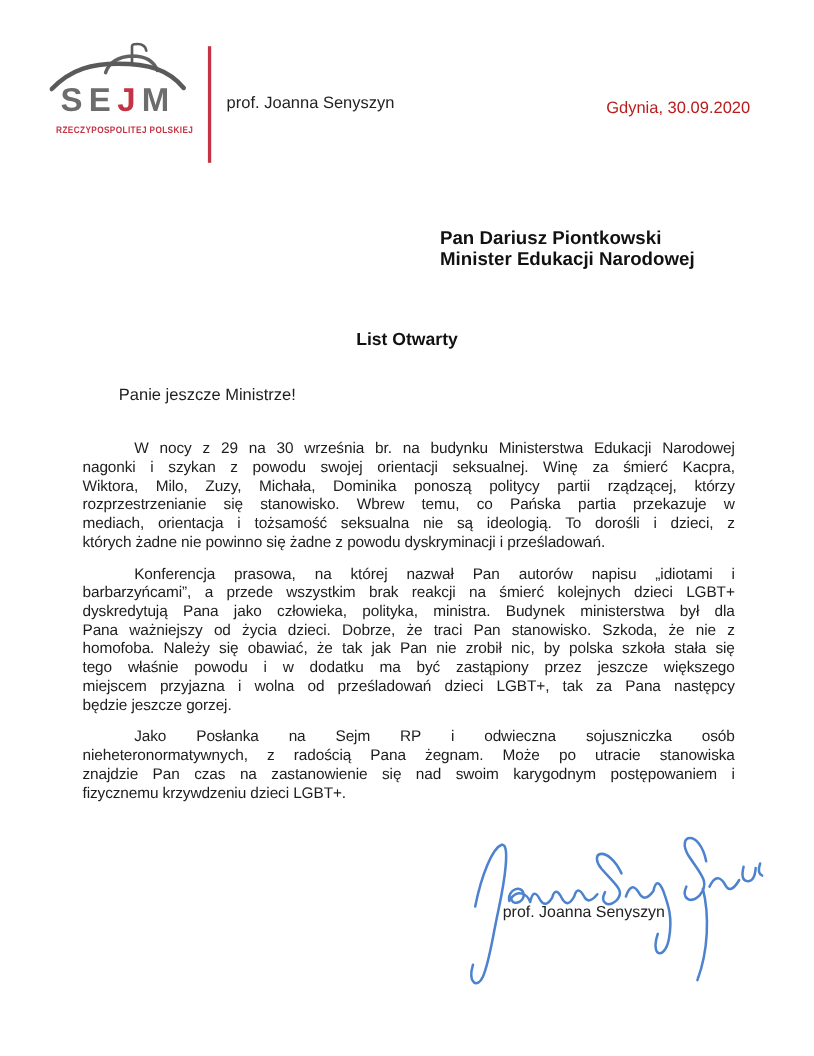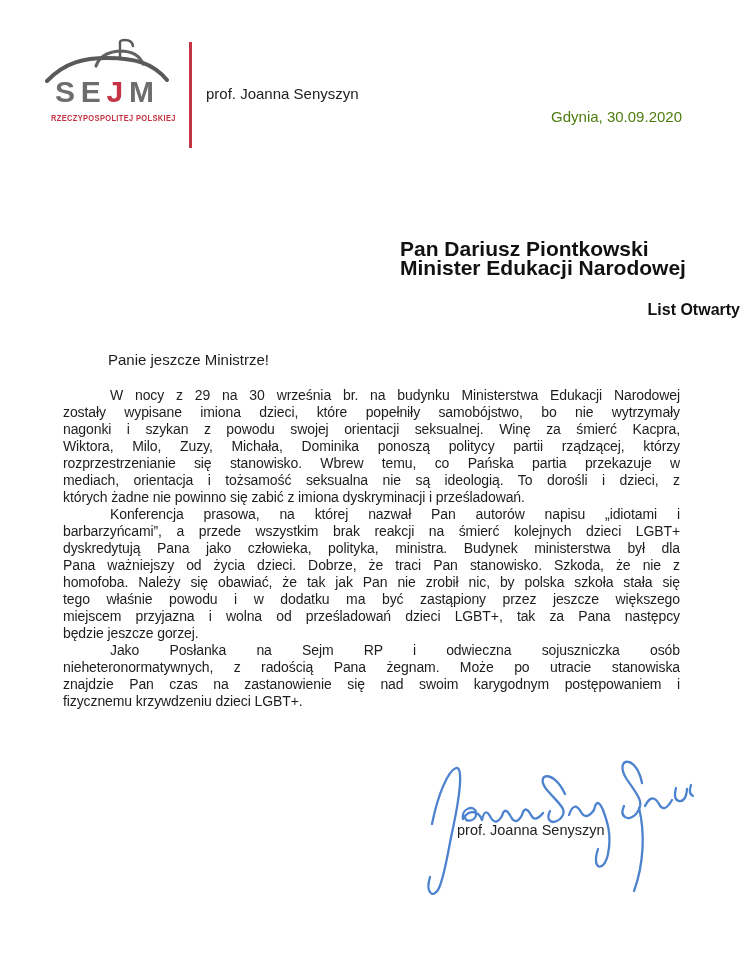--- a/index.html
+++ b/index.html
@@ -20,33 +20,33 @@
   .logo-letters .red-j { color:var(--accent-red,#c43444); }
   .logo-subtitle {
     position:absolute; left:6px; top:77px; white-space:nowrap;
     font-size:8.5px; font-weight:700; letter-spacing:0.4px;
     color:var(--accent-red,#c43444);
     transform:scaleX(0.88); transform-origin:left center;
   }
   .red-divider { position:absolute; left:189px; top:42px; width:3px; height:106px;
     background:var(--accent-red,#c43444); }
   .sender { position:absolute; left:206px; top:84px; font-size:15px; line-height:19.5px; color:#222; }
-  .date   { position:absolute; right:58px; top:108px; font-size:15px; color:#4d7c0f; }
+  .date   { position:absolute; right:58px; top:90px; font-size:15px; color:#b91c1c; }
 
   
-  .addressee { position:absolute; left:400px; top:207px; font-size:21px;
-    font-weight:700; line-height:19px; color:#111;margin-top:32px; }
+  .addressee { position:absolute; left:400px; top:207px; font-size:17px;
+    font-weight:700; line-height:19px; color:#111; }
   .letter-title { position:absolute; left:0; top:301px; width:100%;
-    text-align:right; font-size:16px; font-weight:700; color:#111; }
+    text-align:center; font-size:16px; font-weight:700; color:#111; }
   .salutation { position:absolute; left:108px; top:351px; font-size:15px; }
 
   
   .letter-body { position:absolute; left:63px; top:387px; width:617px;
     font-size:14px; line-height:17px; letter-spacing:-0.1px; color:var(--text,#1d1d1f); }
-  .letter-body .para { margin:0; }
+  .letter-body .para { margin:12px; }
   .letter-body .line { text-align:justify; text-align-last:justify; }
   .letter-body .line.last { text-align-last:left; }
   .letter-body .line.first { text-indent:47px; }
 
   
   .signature-svg { position:absolute; left:418px; top:750px; }
   .signature-svg path { fill:none; stroke:var(--signature-blue,#4d82cf);
     stroke-width:2.3; stroke-linecap:round; stroke-linejoin:round; }
   .typed-name { position:absolute; left:457px; top:822px; font-size:14.5px; color:#222; }
 </style>
@@ -86,26 +86,25 @@
     <div>Minister Edukacji Narodowej</div>
   </div>
 
   <div class="letter-title">List Otwarty</div>
 
   <div class="salutation">Panie jeszcze Ministrze!</div>
 
   <div class="letter-body">
       <div class="para">
         <div class="line first">W nocy z 29 na 30 września br. na budynku Ministerstwa Edukacji Narodowej</div>
-        <div class="line">zostały wypisane imiona dzieci, które popełniły samobójstwo, bo nie wytrzymały</div>
         <div class="line">nagonki i szykan z powodu swojej orientacji seksualnej. Winę za śmierć Kacpra,</div>
         <div class="line">Wiktora, Milo, Zuzy, Michała, Dominika ponoszą politycy partii rządzącej, którzy</div>
         <div class="line">rozprzestrzenianie się stanowisko. Wbrew temu, co Pańska partia przekazuje w</div>
         <div class="line">mediach, orientacja i tożsamość seksualna nie są ideologią. To dorośli i dzieci, z</div>
-        <div class="line last">których żadne nie powinno się zabić z imiona dyskryminacji i prześladowań.</div>
+        <div class="line last">których żadne nie powinno się żadne z powodu dyskryminacji i prześladowań.</div>
       </div>
       <div class="para">
         <div class="line first">Konferencja prasowa, na której nazwał Pan autorów napisu „idiotami i</div>
         <div class="line">barbarzyńcami”, a przede wszystkim brak reakcji na śmierć kolejnych dzieci LGBT+</div>
         <div class="line">dyskredytują Pana jako człowieka, polityka, ministra. Budynek ministerstwa był dla</div>
         <div class="line">Pana ważniejszy od życia dzieci. Dobrze, że traci Pan stanowisko. Szkoda, że nie z</div>
         <div class="line">homofoba. Należy się obawiać, że tak jak Pan nie zrobił nic, by polska szkoła stała się</div>
         <div class="line">tego właśnie powodu i w dodatku ma być zastąpiony przez jeszcze większego</div>
         <div class="line">miejscem przyjazna i wolna od prześladowań dzieci LGBT+, tak za Pana następcy</div>
         <div class="line last">będzie jeszcze gorzej.</div>

